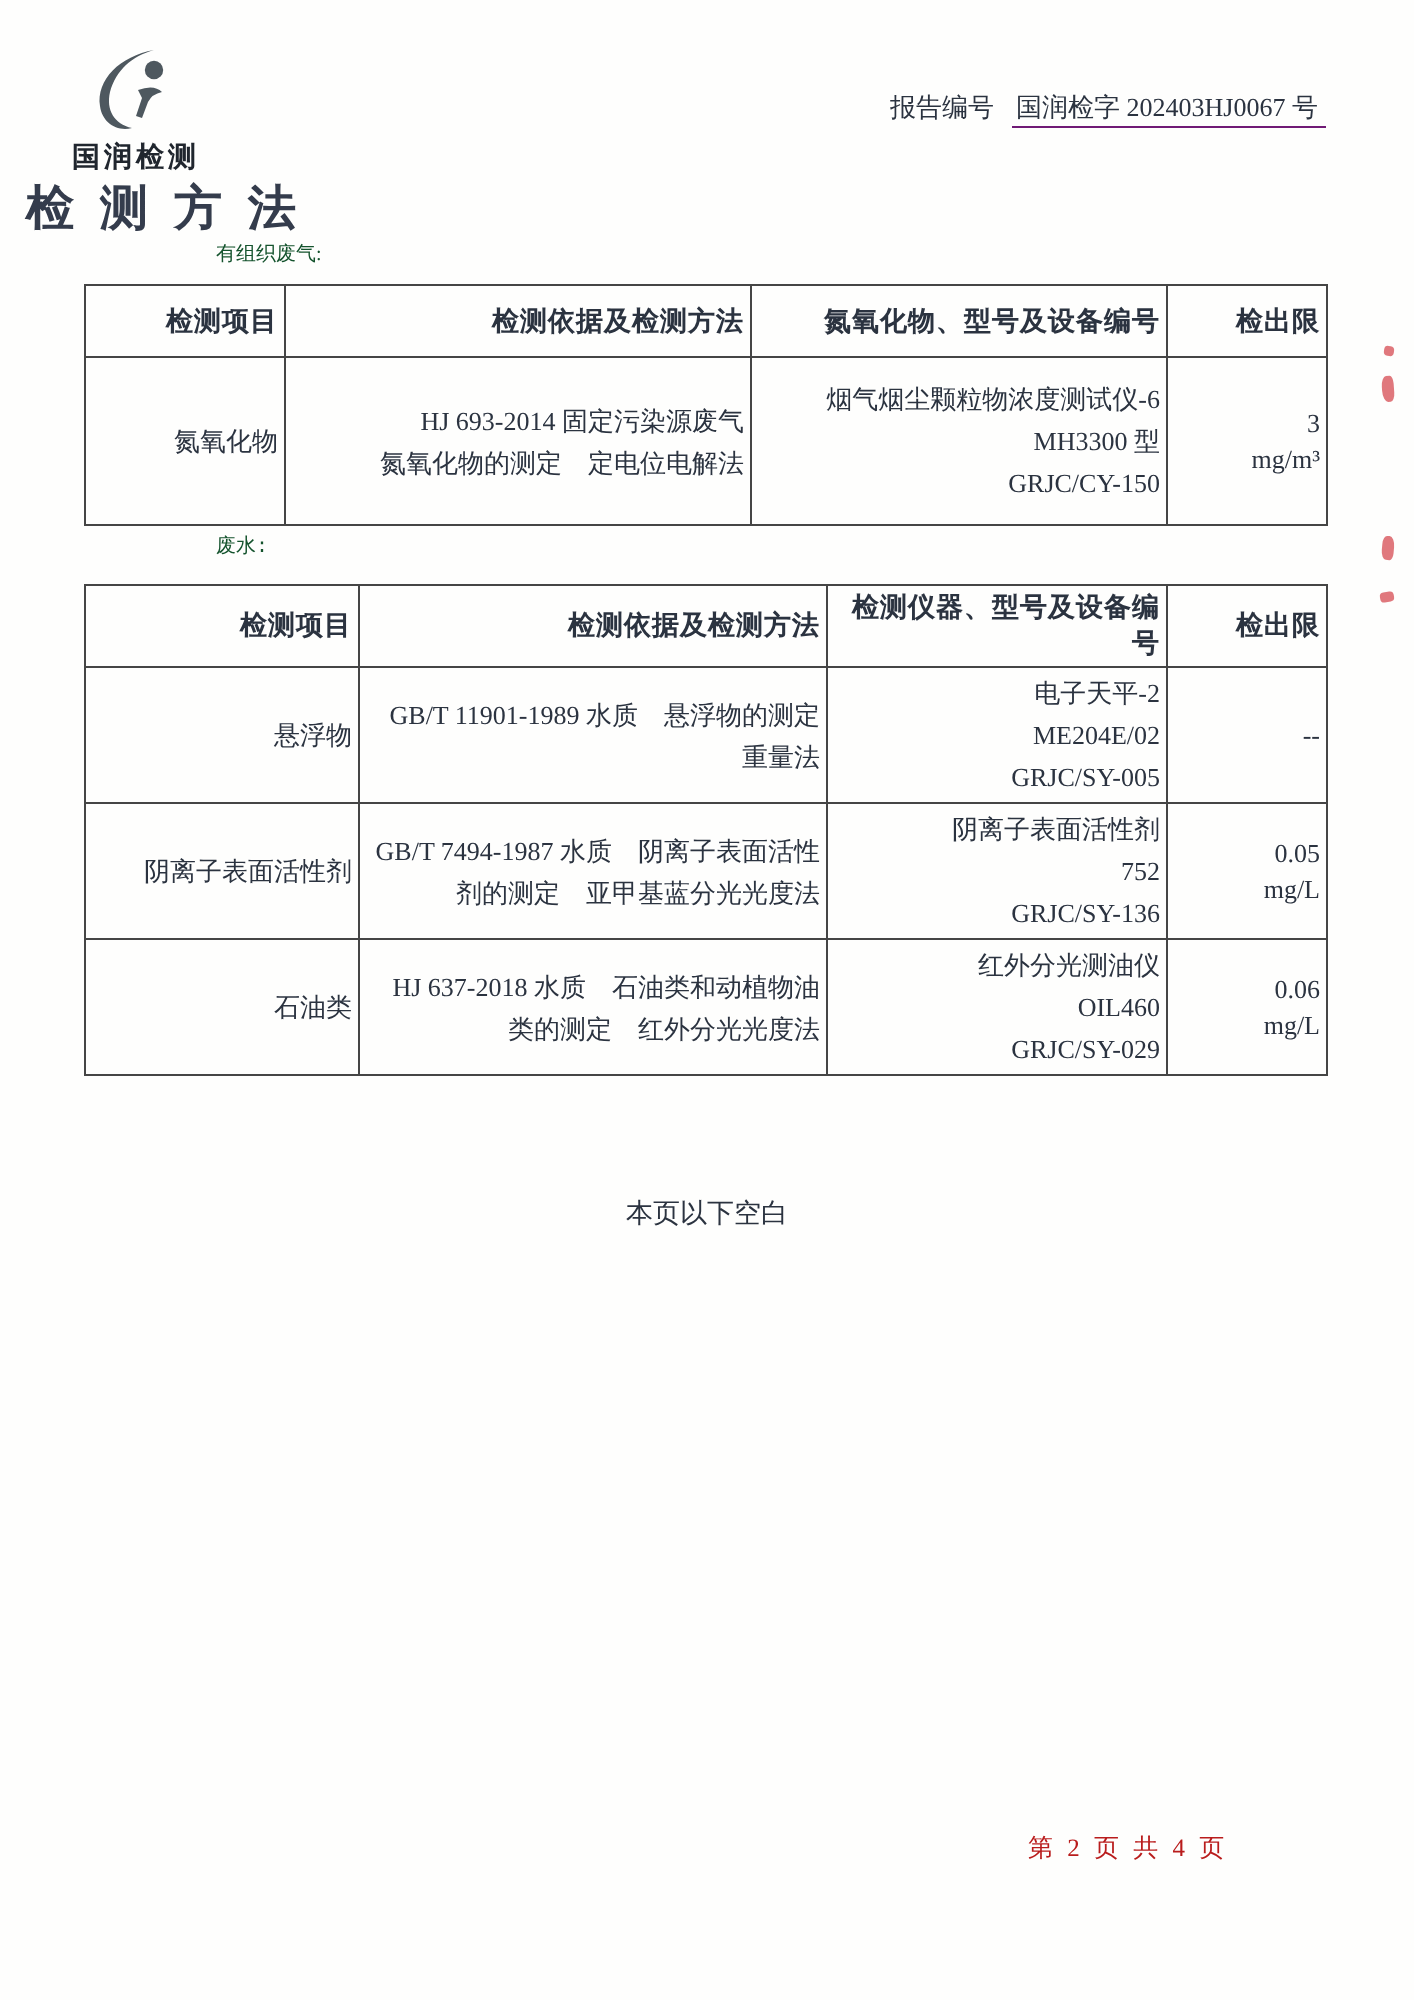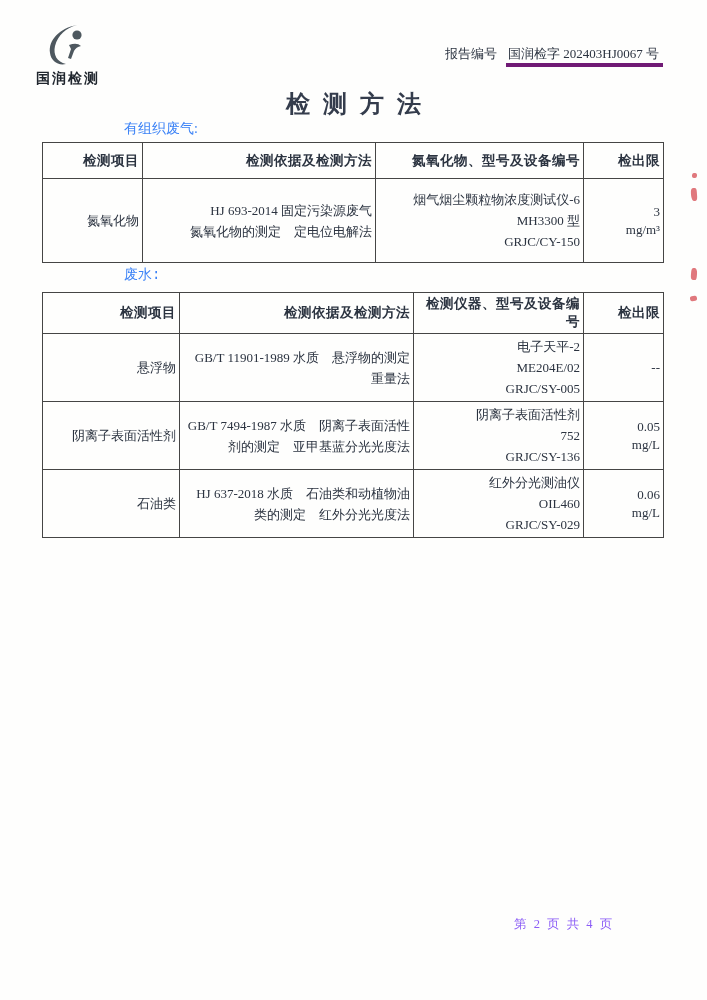--- a/index.html
+++ b/index.html
@@ -29,44 +29,43 @@
   .report-no {
     position: absolute;
     top: 45px;
     right: 44px;
     font-size: 13px;
     color: #2b3340;
     white-space: nowrap;
   }
   .report-no .lbl { margin-right: 9px; }
   .report-no .val {
-    border-bottom: 4px solid #701a75;
+    border-bottom: 1px solid #701a75;
     padding: 0 4px 2px 2px;
     text-align: center;
   }
 
   
   .title {
     position: absolute;
     top: 88px;
     left: 0;
     width: 100%;
-    text-align: center;
     font-size: 24px;
     font-weight: 600;
     letter-spacing: 13px;
     text-indent: 13px;
     color: #343c4c;
   }
 
   .section-label {
     position: absolute;
-    left: 124px;
-    font-size: 14px;
-    color: #3b82f6;
+    left: 108px;
+    font-size: 10px;
+    color: #14532d;
   }
   .section-label.gas { top: 120px; }
   .section-label.water { top: 266px; font-family: Liberation Mono, monospace; }
 
   
   table.dt {
     position: absolute;
     left: 42px;
     width: 621px;
     border-collapse: collapse;
@@ -103,21 +102,21 @@
     text-align: center;
     font-size: 13.5px;
     color: #2b3340;
   }
   .page-footer {
     position: absolute;
     left: 514px;
     top: 916px;
     font-size: 12.5px;
     letter-spacing: 2px;
-    color: #8b5cf6;
+    color: #b91c1c;
     white-space: nowrap;
   }
 
   
   .red-mark {
     position: absolute;
     background: #db6066;
     opacity: 0.85;
     border-radius: 2px;
   }
@@ -252,20 +251,21 @@
           <div class="ln">GRJC/SY-029</div>
         </td>
         <td>
           <div class="ln-sm">0.06</div>
           <div class="ln-sm">mg/L</div>
         </td>
       </tr>
     </tbody>
   </table>
 
+  <div class="blank-note">本页以下空白</div>
 
   <div class="red-mark red-m1"></div>
   <div class="red-mark red-m2"></div>
   <div class="red-mark red-m3"></div>
   <div class="red-mark red-m4"></div>
 
   <div class="page-footer">第 2 页 共 4 页</div>
 
 </div>
 

